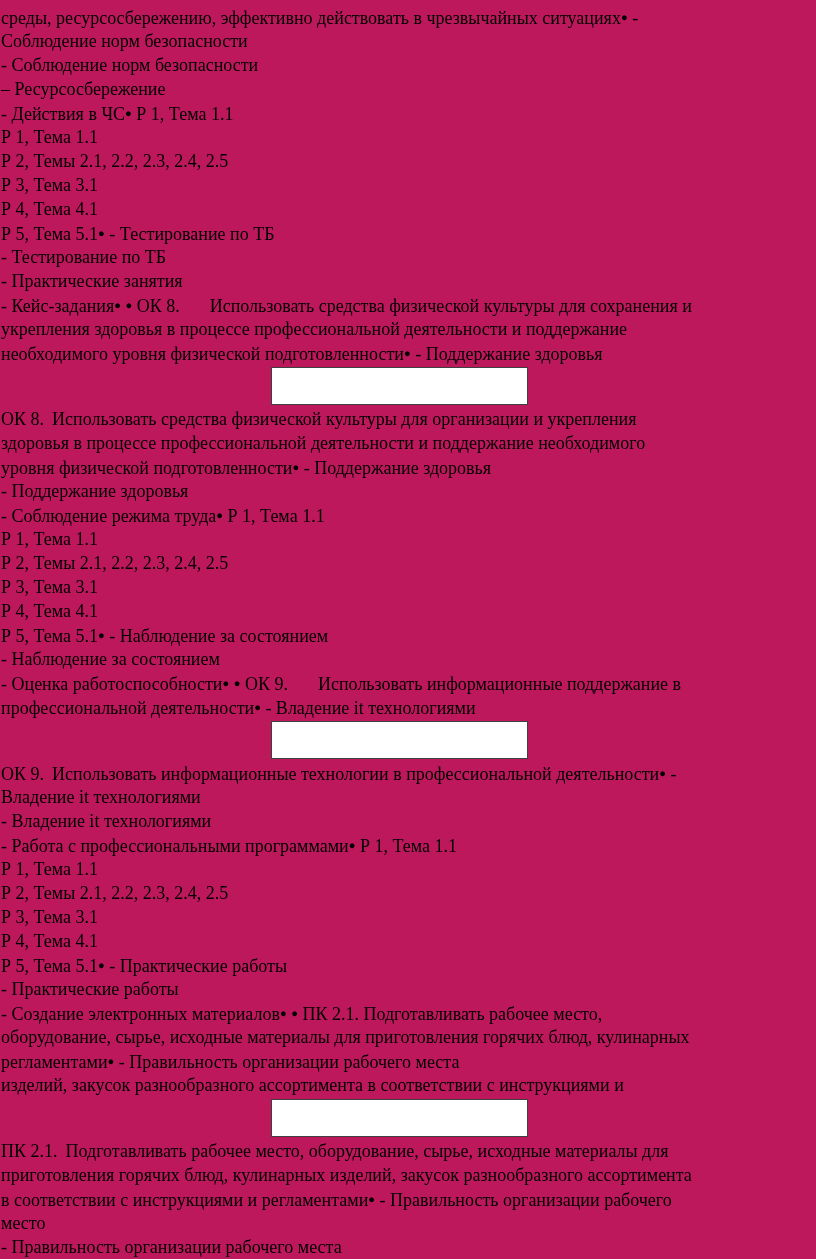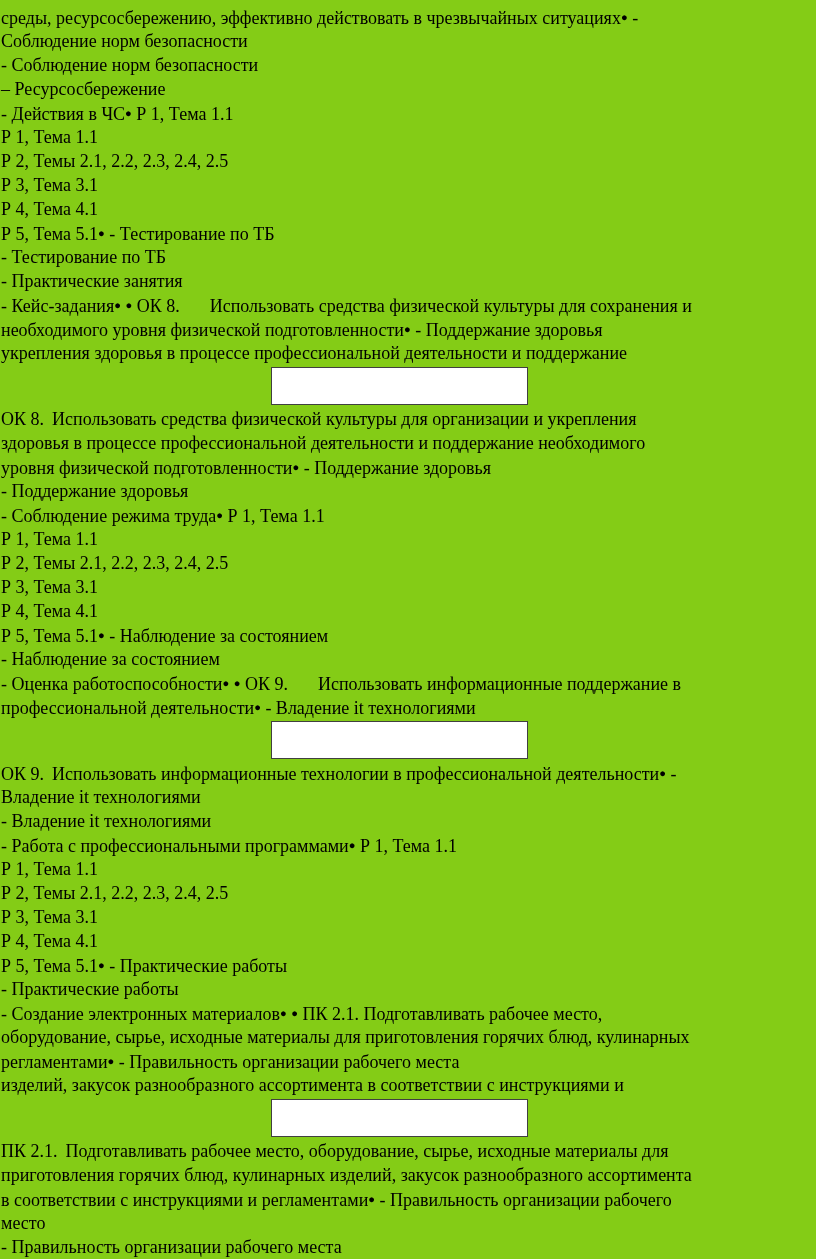--- a/index.html
+++ b/index.html
@@ -6,21 +6,21 @@
     margin: 0;
     padding: 0;
     background: #ffffff;
   }
   .page {
     position: relative;
     width: 816px;
     height: 1259px;
     box-sizing: border-box;
     padding: 5px 18px 0 1px;
-    background: #84cc16;
+    background: #be185d;
     color: #000000;
     font-family: "Liberation Serif", "DejaVu Serif", serif;
     font-size: 18px;
     line-height: 24px;
     overflow: hidden;
   }
   .line {
     white-space: pre;
     height: 24px;
   }
@@ -53,22 +53,22 @@
     <div class="line"><span>– Ресурсосбережение</span></div>
     <div class="line"><span>- Действия в ЧС<span class="blt">●</span> Р 1, Тема 1.1</span></div>
     <div class="line"><span>Р 1, Тема 1.1</span></div>
     <div class="line"><span>Р 2, Темы 2.1, 2.2, 2.3, 2.4, 2.5</span></div>
     <div class="line"><span>Р 3, Тема 3.1</span></div>
     <div class="line"><span>Р 4, Тема 4.1</span></div>
     <div class="line"><span>Р 5, Тема 5.1<span class="blt">●</span> - Тестирование по ТБ</span></div>
     <div class="line"><span>- Тестирование по ТБ</span></div>
     <div class="line"><span>- Практические занятия</span></div>
     <div class="line"><span>- Кейс-задания<span class="blt">●</span> <span class="blt">●</span> </span><span class="b">ОК 8.</span><span class="gap" style="width: 30px;"></span><span>Использовать средства физической культуры для сохранения и</span></div>
+    <div class="line"><span>укрепления здоровья в процессе профессиональной деятельности и поддержание</span></div>
     <div class="line"><span>необходимого уровня физической подготовленности<span class="blt">●</span> - Поддержание здоровья</span></div>
-    <div class="line"><span>укрепления здоровья в процессе профессиональной деятельности и поддержание</span></div>
     <div class="placeholder-box" style="border-color: rgb(64, 64, 64);"></div>
     <div class="line"><span class="b">ОК 8.</span><span class="gap" style="width: 8px;"></span><span>Использовать средства физической культуры для организации и укрепления</span></div>
     <div class="line"><span>здоровья в процессе профессиональной деятельности и поддержание необходимого</span></div>
     <div class="line"><span>уровня физической подготовленности<span class="blt">●</span> - Поддержание здоровья</span></div>
     <div class="line"><span>- Поддержание здоровья</span></div>
     <div class="line"><span>- Соблюдение режима труда<span class="blt">●</span> Р 1, Тема 1.1</span></div>
     <div class="line"><span>Р 1, Тема 1.1</span></div>
     <div class="line"><span>Р 2, Темы 2.1, 2.2, 2.3, 2.4, 2.5</span></div>
     <div class="line"><span>Р 3, Тема 3.1</span></div>
     <div class="line"><span>Р 4, Тема 4.1</span></div>

